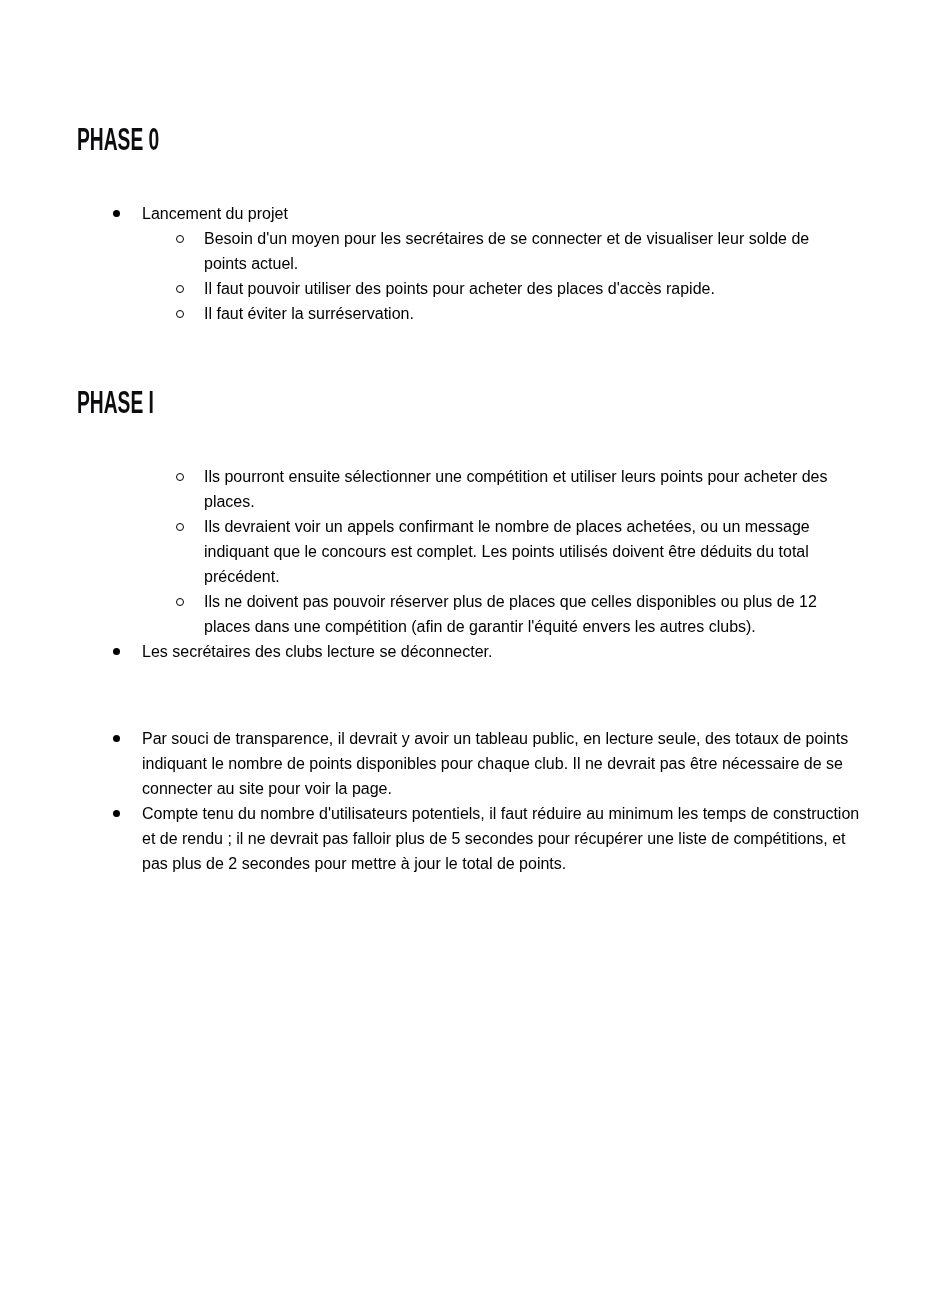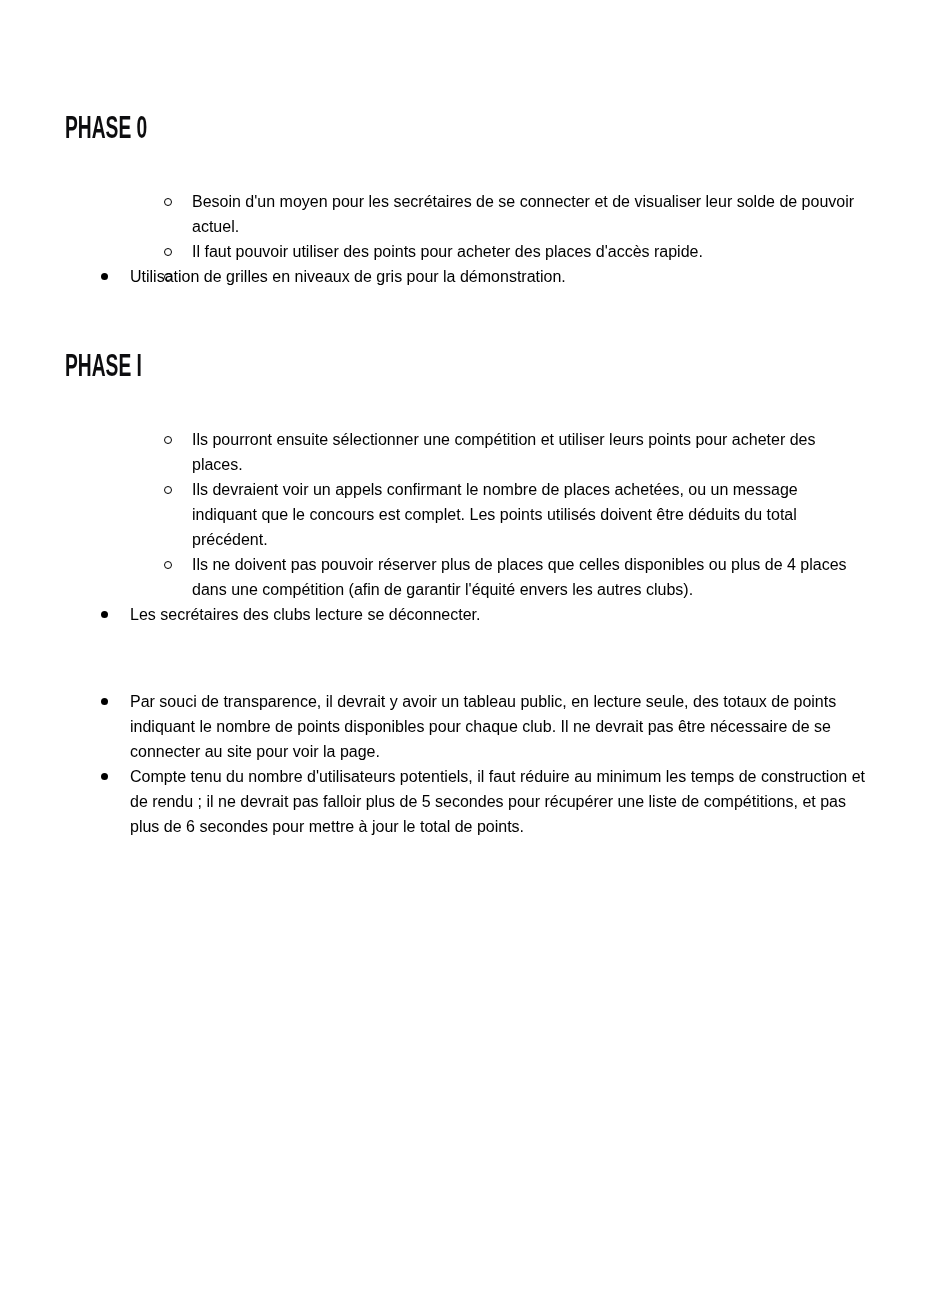--- a/index.html
+++ b/index.html
@@ -11,21 +11,21 @@
     position: relative;
     width: 930px;
     height: 1314px;
     background: #ffffff;
     box-sizing: border-box;
     padding: 113px 55px 0 65px;
     font-family: "Liberation Sans", sans-serif;
     color: #000000;
     overflow: hidden;
   }
-  .section { margin: 0; }
+  .section { margin: 12px; }
   .section + .section { margin-top: 62px; }
 
   .section-heading {
     margin: 0 0 46px 0;
     line-height: 30px;
     height: 30px;
     white-space: nowrap;
   }
   .section-heading .condensed {
     display: inline-block;
@@ -72,66 +72,67 @@
   .li .txt { display: block; }
 </style>
 </head>
 <body>
 
 <div class="page">
 
   <div class="section">
     <h2 class="section-heading"><span class="condensed">PHASE 0</span></h2>
     <div class="doc-list">
+      <div class="li lv1">
+        <span class="bullet"></span>
+        <span class="txt">Lancement du projet</span>
+      </div>
       <div class="li lv2">
         <span class="bullet"></span>
-        <span class="txt">Besoin d'un moyen pour les secrétaires de se connecter et de visualiser leur solde de pouvoir actuel.</span>
+        <span class="txt">Besoin d'un moyen pour les secrétaires de se connecter et de visualiser leur solde de points actuel.</span>
       </div>
       <div class="li lv2">
         <span class="bullet"></span>
         <span class="txt">Il faut pouvoir utiliser des points pour acheter des places d'accès rapide.</span>
       </div>
       <div class="li lv2">
         <span class="bullet"></span>
-      </div>
-      <div class="li lv1">
-        <span class="bullet"></span>
-        <span class="txt">Utilisation de grilles en niveaux de gris pour la démonstration.</span>
+        <span class="txt">Il faut éviter la surréservation.</span>
       </div>
     </div>
   </div>
 
   <div class="section">
     <h2 class="section-heading"><span class="condensed">PHASE I</span></h2>
     <div class="doc-list">
       <div class="li lv2">
         <span class="bullet"></span>
         <span class="txt">Ils pourront ensuite sélectionner une compétition et utiliser leurs points pour acheter des places.</span>
       </div>
       <div class="li lv2">
         <span class="bullet"></span>
         <span class="txt">Ils devraient voir un appels confirmant le nombre de places achetées, ou un message indiquant que le concours est complet. Les points utilisés doivent être déduits du total précédent.</span>
       </div>
       <div class="li lv2">
         <span class="bullet"></span>
-        <span class="txt">Ils ne doivent pas pouvoir réserver plus de places que celles disponibles ou plus de 4 places dans une compétition (afin de garantir l'équité envers les autres clubs).</span>
+        <span class="txt">Ils ne doivent pas pouvoir réserver plus de places que celles disponibles ou plus de 12 places dans une compétition (afin de garantir l'équité envers les autres clubs).</span>
       </div>
       <div class="li lv1">
         <span class="bullet"></span>
         <span class="txt">Les secrétaires des clubs lecture se déconnecter.</span>
       </div>
     </div>
   </div>
 
   <div class="section">
     <div class="doc-list">
       <div class="li lv1">
         <span class="bullet"></span>
         <span class="txt">Par souci de transparence, il devrait y avoir un tableau public, en lecture seule, des totaux de points indiquant le nombre de points disponibles pour chaque club. Il ne devrait pas être nécessaire de se connecter au site pour voir la page.</span>
       </div>
       <div class="li lv1">
         <span class="bullet"></span>
-        <span class="txt">Compte tenu du nombre d'utilisateurs potentiels, il faut réduire au minimum les temps de construction et de rendu ; il ne devrait pas falloir plus de 5 secondes pour récupérer une liste de compétitions, et pas plus de 6 secondes pour mettre à jour le total de points.</span>
+        <span class="txt">Compte tenu du nombre d'utilisateurs potentiels, il faut réduire au minimum les temps de construction et de rendu ; il ne devrait pas falloir plus de 5 secondes pour récupérer une liste de compétitions, et pas plus de 2 secondes pour mettre à jour le total de points.</span>
       </div>
     </div>
   </div>
 
 </div>
 
 </body></html>

